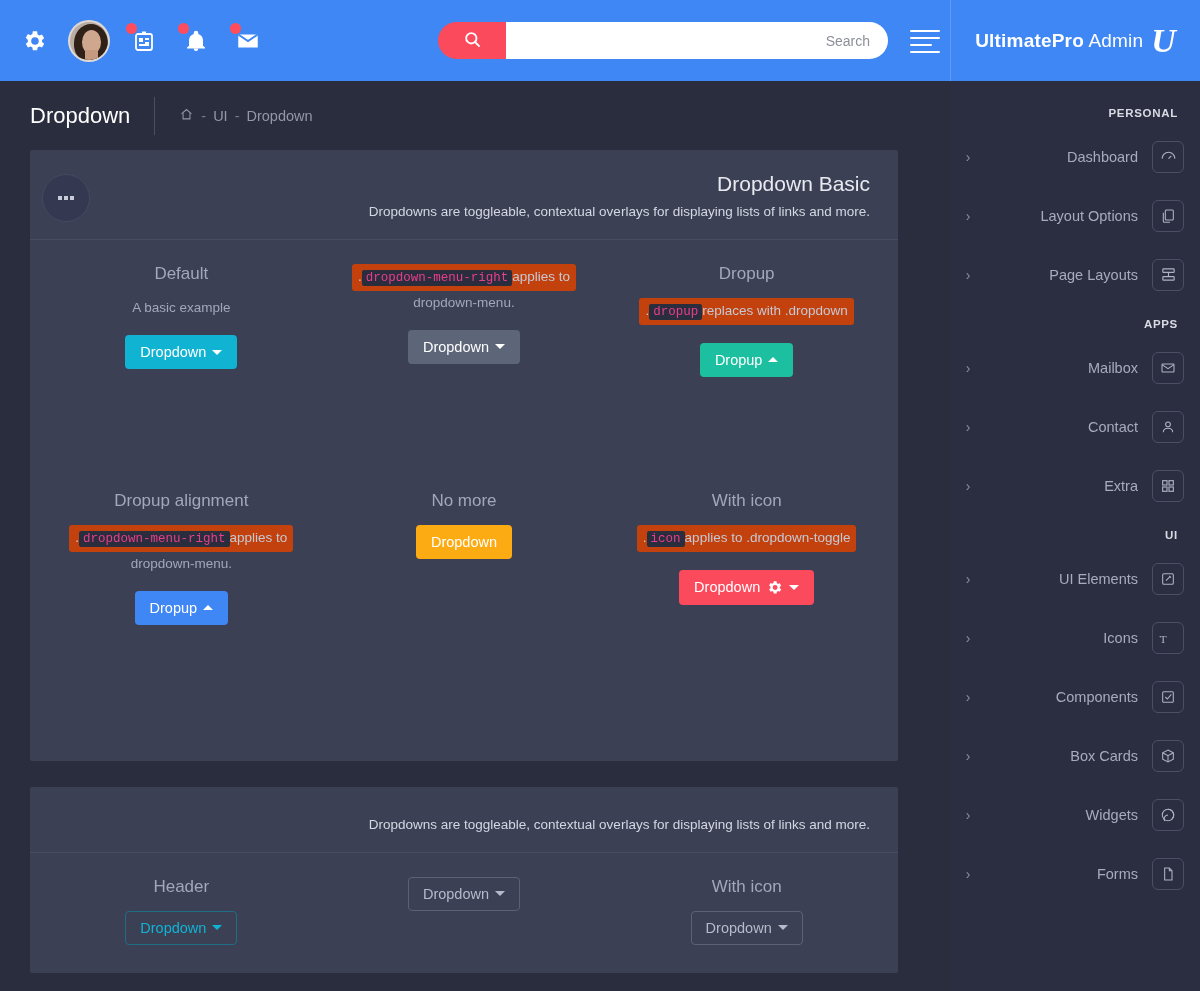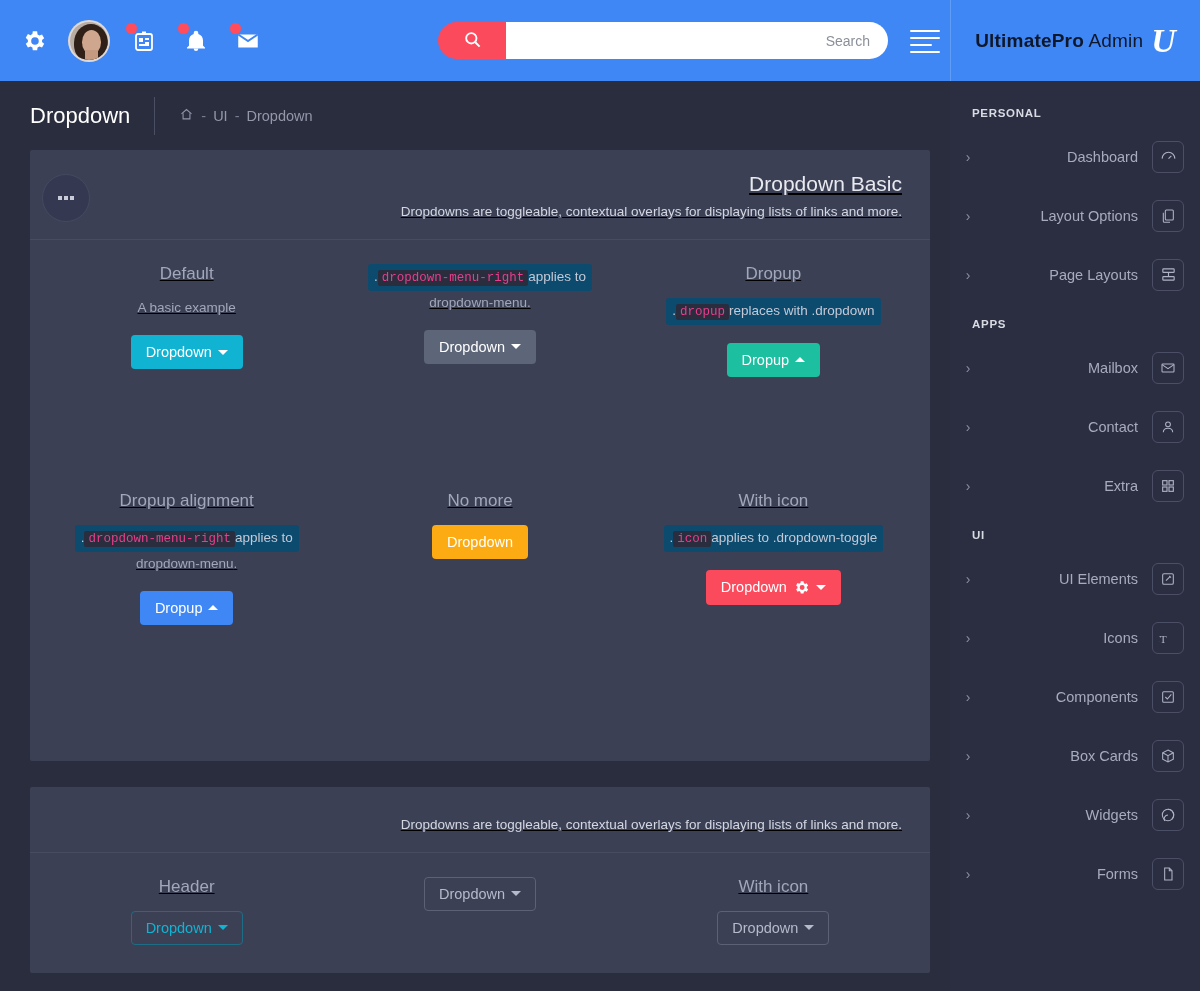--- a/index.html
+++ b/index.html
@@ -86,42 +86,42 @@
   .hamburger span:nth-child(4) { width: 30px; }
 
   .brand {
     position: absolute; right: 0; top: 0;
     width: 250px; height: 81px;
     background: #3f87f5;
     display: flex; align-items: center; justify-content: center;
     gap: 8px;
     border-left: 1px solid rgba(255,255,255,.18);
   }
-  .brand-text { font-size: 19px; color: #0f172a; letter-spacing: .2px; }
+  .brand-text { font-size: 19px; color: #ffffff; letter-spacing: .2px; }
   .brand-text b { font-weight: bold; }
   .brand-text span { font-weight: 300; }
   .brand-logo {
     font-size: 34px; font-weight: bold; color: #fff;
     font-style: italic; line-height: 1;
     font-family: "Liberation Serif", serif;
   }
 
   
   .body-area { display: flex; flex: 1; min-height: 0; }
 
   
   .sidebar {
     order: 2;
     width: 250px; min-width: 250px;
     background: #2b2e41;
     overflow: hidden;
     padding-top: 12px;
   }
   .side-section {
-    padding: 14px 22px 8px 22px;
+    text-align: right; padding: 14px 22px 8px 22px;
     font-size: 11.5px; font-weight: bold; color: #d9dbe3;
     letter-spacing: .7px;
   }
   .side-item {
     display: flex; align-items: center; justify-content: flex-end;
     height: 59px; padding: 0 16px 0 12px; cursor: pointer;
     direction: rtl;
   }
   .side-ico {
     width: 32px; height: 32px; min-width: 32px;
@@ -157,35 +157,34 @@
     width: 48px; height: 48px; border-radius: 50%;
     background: #343850; border: 1px solid #444962;
     display: flex; align-items: center; justify-content: center;
     cursor: pointer; z-index: 5;
   }
   .fab .dots { display: flex; gap: 2px; }
   .fab .dots i { width: 4px; height: 4px; background: #c9ccd8; display: block; }
 
   .card {
     background: #3b4055;
-    margin: 0 20px 26px 30px;
+    margin: 0 52px 26px 30px;
     border-radius: 2px;
-    text-decoration: underline;
   }
   .card-head { padding: 22px 28px 20px 28px; border-bottom: 1px solid #474c63; text-align: right; }
   .card-title { font-size: 21px; color: #e9eaf0; font-weight: normal; }
   .card-sub { font-size: 13.5px; color: #d4d7e2; margin-top: 8px; }
   .card-body { padding: 24px 10px 28px 10px; }
 
   .row3 { display: flex; }
   .col3 { flex: 1; padding: 0 18px; text-align: center; }
   .col-title { font-size: 17px; color: #a2a7ba; margin-bottom: 14px; font-weight: normal; }
   .col-desc { font-size: 13.5px; color: #a2a7ba; line-height: 1.42; margin-bottom: 18px; }
   .codebox {
-    display: inline-block; background: #0c4a6e;
+    display: inline-block; background: #c2410c;
     padding: 3px 6px; border-radius: 3px;
     line-height: 1.5;
   }
   code {
     font-family: "Liberation Mono", monospace;
     font-size: 12.5px; color: #e83e8c;
     background: #2a2d3e; padding: 1px 4px; border-radius: 2px;
   }
   .codebox .txt { color: #c5c9d6; font-size: 13.5px; font-family: "Liberation Sans", sans-serif; }
   .desc-tail { font-size: 13.5px; color: #a2a7ba; display: block; margin-top: 2px; }

